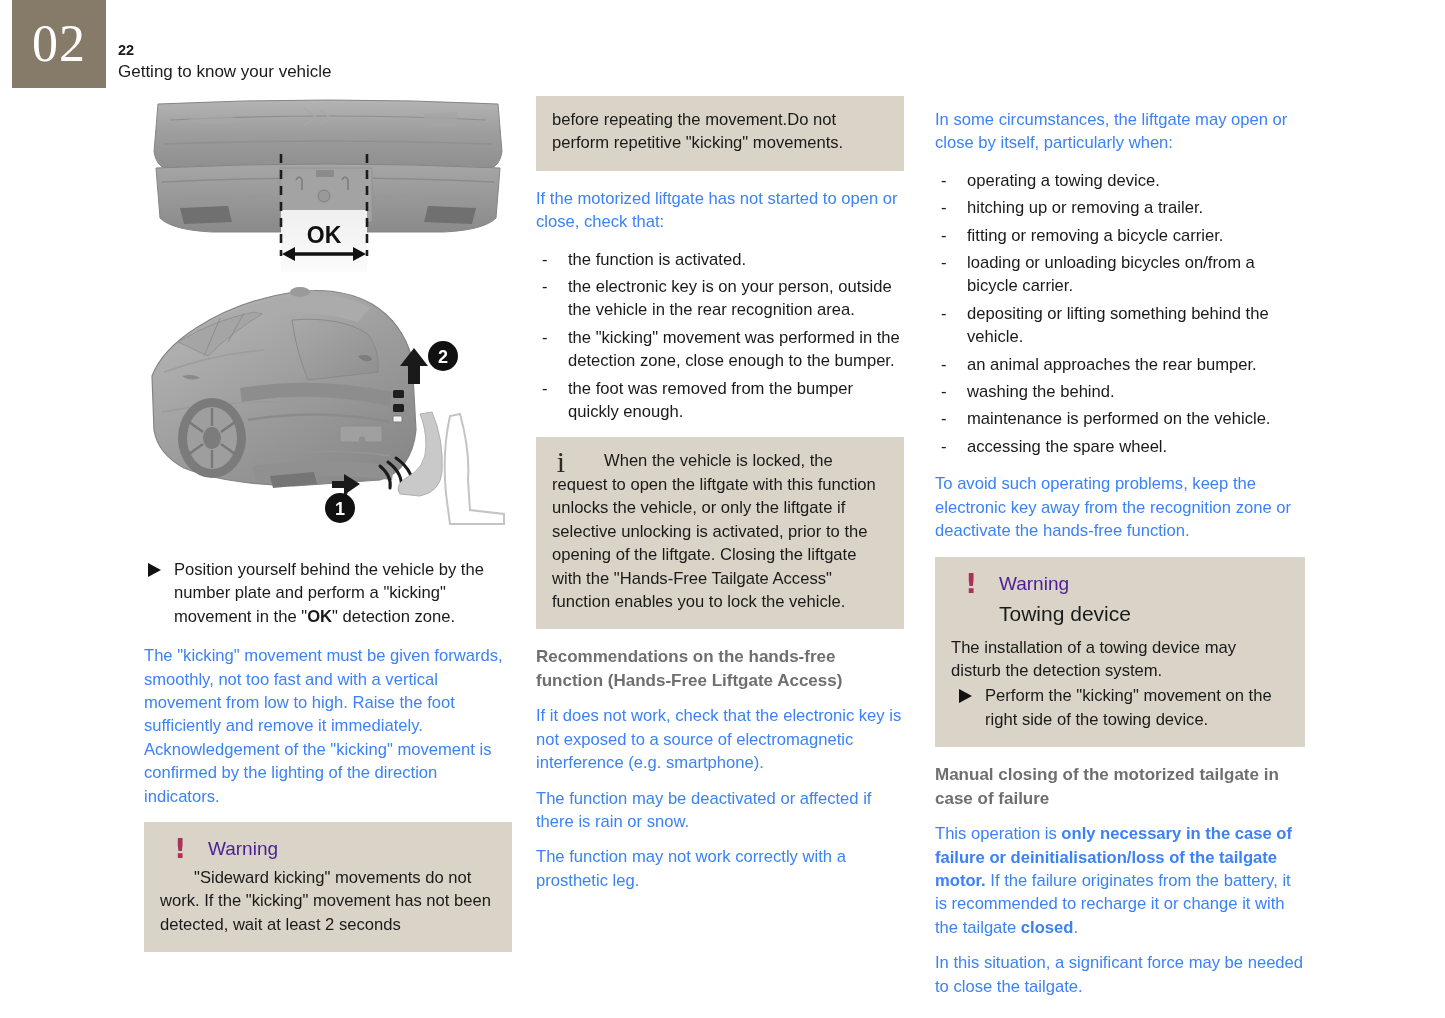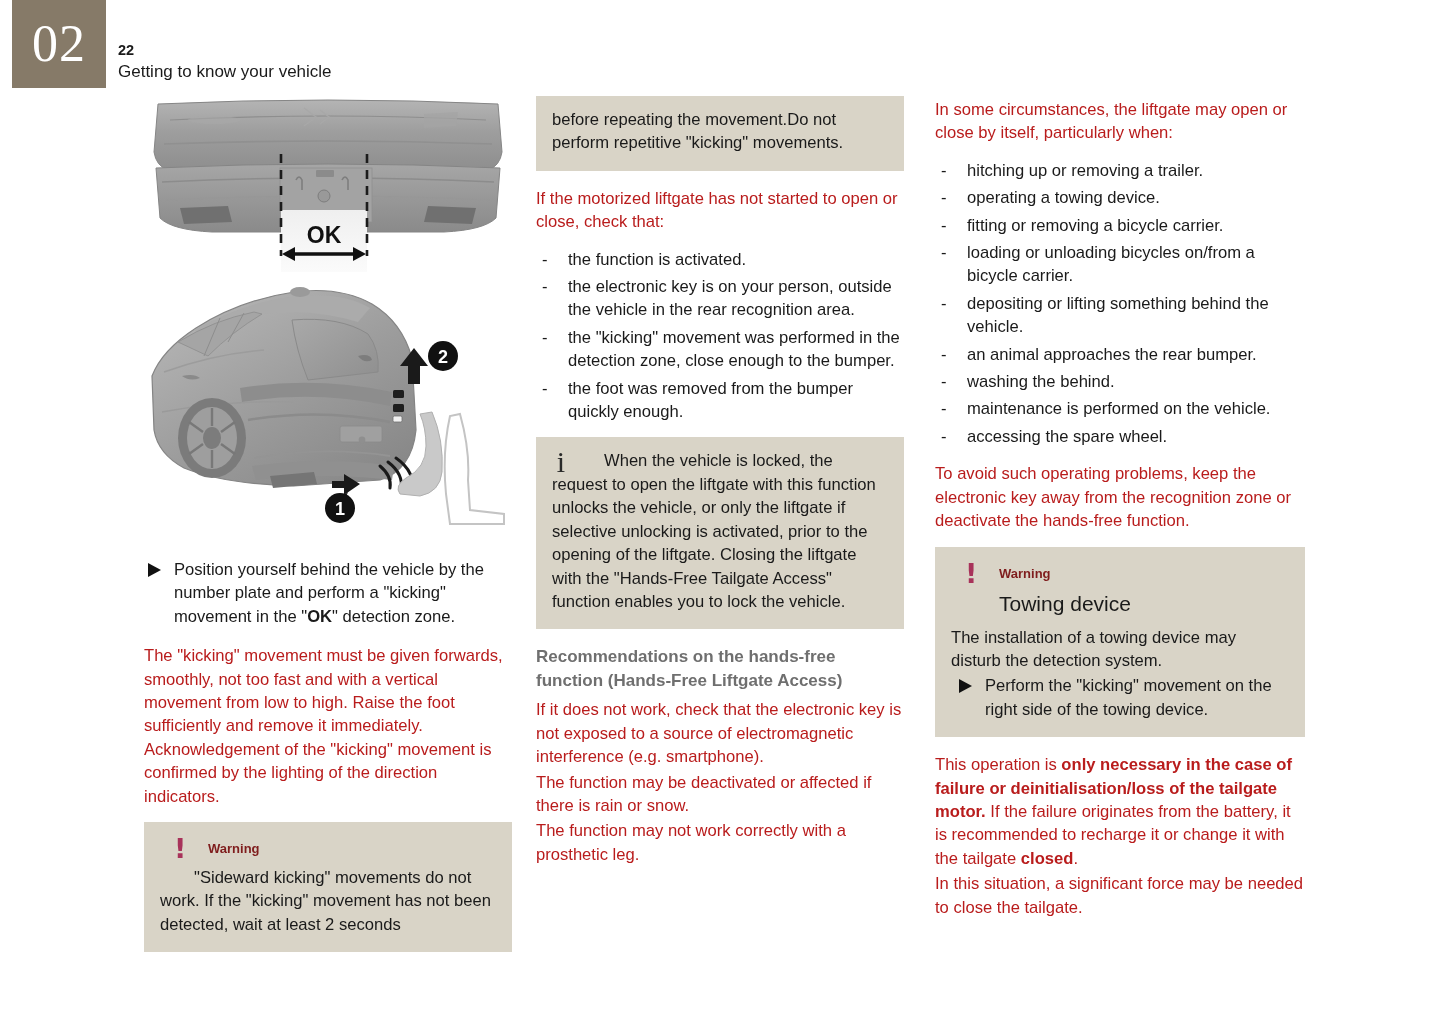--- a/index.html
+++ b/index.html
@@ -53,22 +53,22 @@
     position: absolute;
     top: 96px;
   }
   .col-1 { left: 144px;  width: 368px; }
   .col-2 { left: 536px;  width: 368px; }
   .col-3 { left: 935px;  width: 370px; }
 
   p.body {
     font-size: 16.6px;
     line-height: 23.4px;
-    margin: 2px 0 14px 0;
-    color: #b91c1c;
+    margin: 12px 0 14px 0;
+    color: #3b82f6;
   }
   p.body.tight { margin-bottom: 0; }
 
   
   ul.dash {
     list-style: none;
     margin: 0 0 14px 0;
     padding: 0;
   }
   ul.dash > li {
@@ -133,24 +133,24 @@
     position: absolute;
     left: 14px;
     top: -1px;
     font-size: 27px;
     line-height: 27px;
     font-weight: bold;
     color: #a8325a;
     font-family: "DejaVu Sans", sans-serif;
   }
   .warn-head .label {
-    font-size: 13px;
-    font-weight: bold;
+    font-size: 19px;
+    font-weight: normal;
     line-height: 25px;
-    color: #7f1d1d;
+    color: #4c1d95;
   }
   .warn-sub {
     font-size: 21px;
     font-weight: normal;
     line-height: 25px;
     padding-left: 48px;
     margin-bottom: 10px;
     color: #1a1a1a;
   }
 
@@ -370,22 +370,22 @@
   <p class="body tight">If it does not work, check that the electronic key is not exposed to a source of electromagnetic interference (e.g. smartphone).</p>
   <p class="body tight">The function may be deactivated or affected if there is rain or snow.</p>
   <p class="body">The function may not work correctly with a prosthetic leg.</p>
 </div>
 
 <div class="col col-3">
 
   <p class="body">In some circumstances, the liftgate may open or close by itself, particularly when:</p>
 
   <ul class="dash">
+    <li>operating a towing device.</li>
     <li>hitching up or removing a trailer.</li>
-    <li>operating a towing device.</li>
     <li>fitting or removing a bicycle carrier.</li>
     <li>loading or unloading bicycles on/from a bicycle carrier.</li>
     <li>depositing or lifting something behind the vehicle.</li>
     <li>an animal approaches the rear bumper.</li>
     <li>washing the behind.</li>
     <li>maintenance is performed on the vehicle.</li>
     <li>accessing the spare wheel.</li>
   </ul>
 
   <p class="body">To avoid such operating problems, keep the electronic key away from the recognition zone or deactivate the hands-free function.</p>
@@ -396,16 +396,17 @@
       <span class="label">Warning</span>
     </div>
     <div class="warn-sub">Towing device</div>
     <p style="margin-bottom:2px;">The installation of a towing device may disturb the detection system.</p>
     <div class="action" style="margin-bottom:0;padding-left:34px;">
       <span class="tri" style="left:8px;"></span>
       <span>Perform the "kicking" movement on the right side of the towing device.</span>
     </div>
   </div>
 
+  <h3 class="section">Manual closing of the motorized tailgate in case of failure</h3>
 
   <p class="body tight"><span>This operation is </span><b>only necessary in the case of failure or deinitialisation/loss of the tailgate motor.</b><span> If the failure originates from the battery, it is recommended to recharge it or change it with the tailgate </span><b>closed</b><span>.</span></p>
   <p class="body">In this situation, a significant force may be needed to close the tailgate.</p>
 </div>
 
 </body></html>

